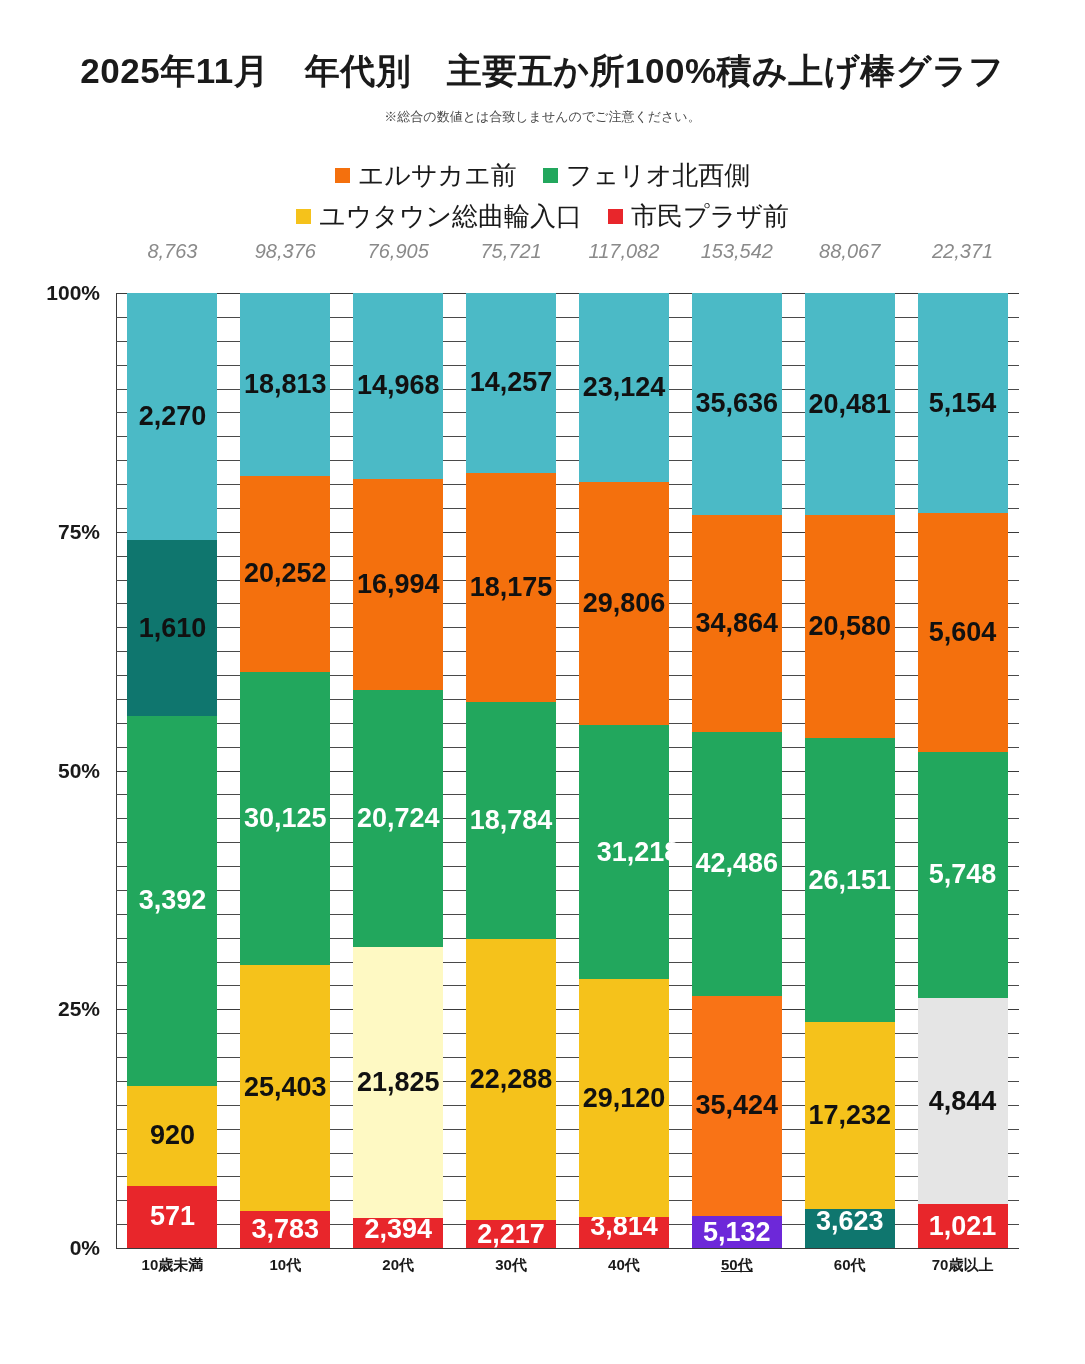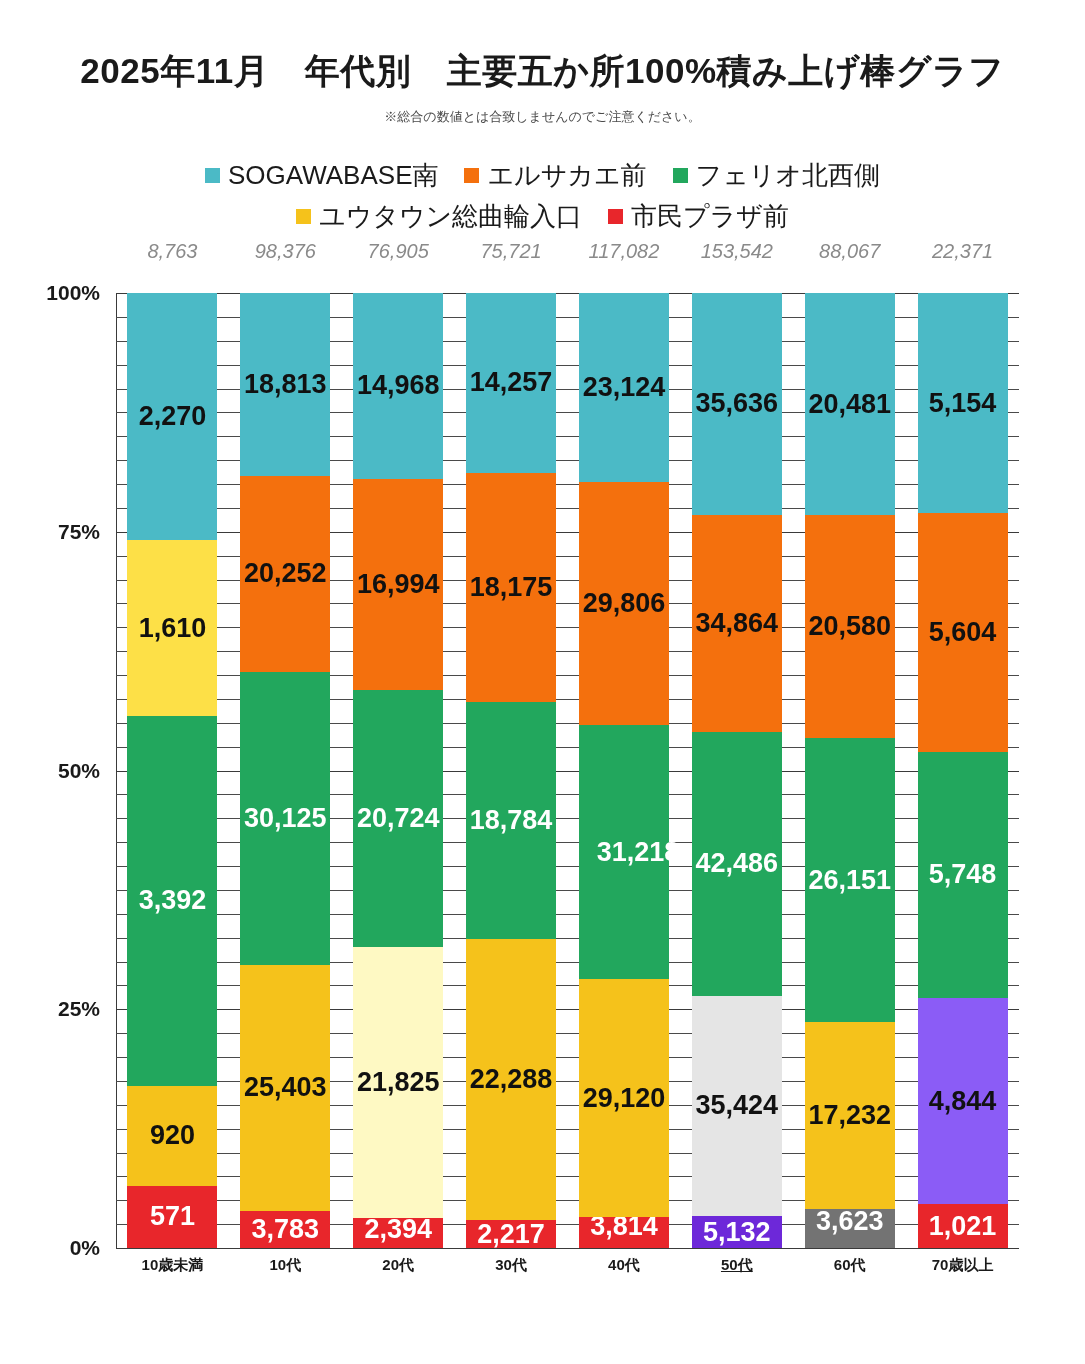--- a/index.html
+++ b/index.html
@@ -152,24 +152,20 @@
 </head>
 <body>
 
 <div id="page">
 
   <div class="title">2025年11月　年代別　主要五か所100%積み上げ棒グラフ</div>
   <div class="subtitle">※総合の数値とは合致しませんのでご注意ください。</div>
 
   <div class="legend">
     <div class="legend-row" id="legend-row-1">
-        <div class="legend-item">
-          <span class="legend-swatch" style="background: rgb(75, 186, 198);"></span>
-          <span>SOGAWABASE南</span>
-        </div>
         <div class="legend-item">
           <span class="legend-swatch" style="background: rgb(244, 112, 13);"></span>
           <span>エルサカエ前</span>
         </div>
         <div class="legend-item">
           <span class="legend-swatch" style="background: rgb(34, 167, 93);"></span>
           <span>フェリオ北西側</span>
         </div>
       </div>
     <div class="legend-row" id="legend-row-2">
@@ -250,21 +246,21 @@
       <div class="bar-col" style="left: 11.4375px; width: 90px;">
         <div class="seg" style="background: rgb(232, 38, 43); height: 62.2281px; bottom: 0px;">
           <span class="seg-label light">571</span>
         </div>
         <div class="seg" style="background: rgb(245, 194, 27); height: 100.262px; bottom: 62.2281px;">
           <span class="seg-label dark">920</span>
         </div>
         <div class="seg" style="background: rgb(34, 167, 93); height: 369.663px; bottom: 162.491px;">
           <span class="seg-label light">3,392</span>
         </div>
-        <div class="seg" style="background: #fde047; height: 175.459px; bottom: 532.154px;">
+        <div class="seg" style="background: #0f766e; height: 175.459px; bottom: 532.154px;">
           <span class="seg-label dark">1,610</span>
         </div>
         <div class="seg" style="background: rgb(75, 186, 198); height: 247.387px; bottom: 707.613px;">
           <span class="seg-label dark">2,270</span>
         </div>
       </div>
       <div class="bar-col" style="left: 124.312px; width: 90px;">
         <div class="seg" style="background: rgb(232, 38, 43); height: 36.724px; bottom: 0px;">
           <span class="seg-label light">3,783</span>
         </div>
@@ -329,55 +325,55 @@
           <span class="seg-label dark">29,806</span>
         </div>
         <div class="seg" style="background: rgb(75, 186, 198); height: 188.615px; bottom: 766.385px;">
           <span class="seg-label dark">23,124</span>
         </div>
       </div>
       <div class="bar-col" style="left: 575.812px; width: 90px;">
         <div class="seg" style="background: #6d28d9; height: 32px; bottom: 0px;">
           <span class="seg-label light">5,132</span>
         </div>
-        <div class="seg" style="background: #e5e5e5; height: 220.33px; bottom: 31.92px;">
+        <div class="seg" style="background: #f97316; height: 220.33px; bottom: 31.92px;">
           <span class="seg-label dark">35,424</span>
         </div>
         <div class="seg" style="background: rgb(34, 167, 93); height: 264.254px; bottom: 252.25px;">
           <span class="seg-label light">42,486</span>
         </div>
         <div class="seg" style="background: rgb(244, 112, 13); height: 216.847px; bottom: 516.504px;">
           <span class="seg-label dark">34,864</span>
         </div>
         <div class="seg" style="background: rgb(75, 186, 198); height: 221.649px; bottom: 733.351px;">
           <span class="seg-label dark">35,636</span>
         </div>
       </div>
       <div class="bar-col" style="left: 688.688px; width: 90px;">
-        <div class="seg" style="background: #737373; height: 54px; bottom: 0px;">
+        <div class="seg" style="background: #0f766e; height: 54px; bottom: 0px;">
           <span class="seg-label light">3,623</span>
         </div>
         <div class="seg" style="background: rgb(245, 194, 27); height: 186.864px; bottom: 39.2879px;">
           <span class="seg-label dark">17,232</span>
         </div>
         <div class="seg" style="background: rgb(34, 167, 93); height: 283.582px; bottom: 226.152px;">
           <span class="seg-label light">26,151</span>
         </div>
         <div class="seg" style="background: rgb(244, 112, 13); height: 223.17px; bottom: 509.734px;">
           <span class="seg-label dark">20,580</span>
         </div>
         <div class="seg" style="background: rgb(75, 186, 198); height: 222.096px; bottom: 732.904px;">
           <span class="seg-label dark">20,481</span>
         </div>
       </div>
       <div class="bar-col" style="left: 801.562px; width: 90px;">
         <div class="seg" style="background: rgb(232, 38, 43); height: 43.5857px; bottom: 0px;">
           <span class="seg-label light">1,021</span>
         </div>
-        <div class="seg" style="background: #8b5cf6; height: 206.786px; bottom: 43.5857px;">
+        <div class="seg" style="background: #e5e5e5; height: 206.786px; bottom: 43.5857px;">
           <span class="seg-label dark">4,844</span>
         </div>
         <div class="seg" style="background: rgb(34, 167, 93); height: 245.377px; bottom: 250.372px;">
           <span class="seg-label light">5,748</span>
         </div>
         <div class="seg" style="background: rgb(244, 112, 13); height: 239.23px; bottom: 495.75px;">
           <span class="seg-label dark">5,604</span>
         </div>
         <div class="seg" style="background: rgb(75, 186, 198); height: 220.02px; bottom: 734.98px;">
           <span class="seg-label dark">5,154</span>

